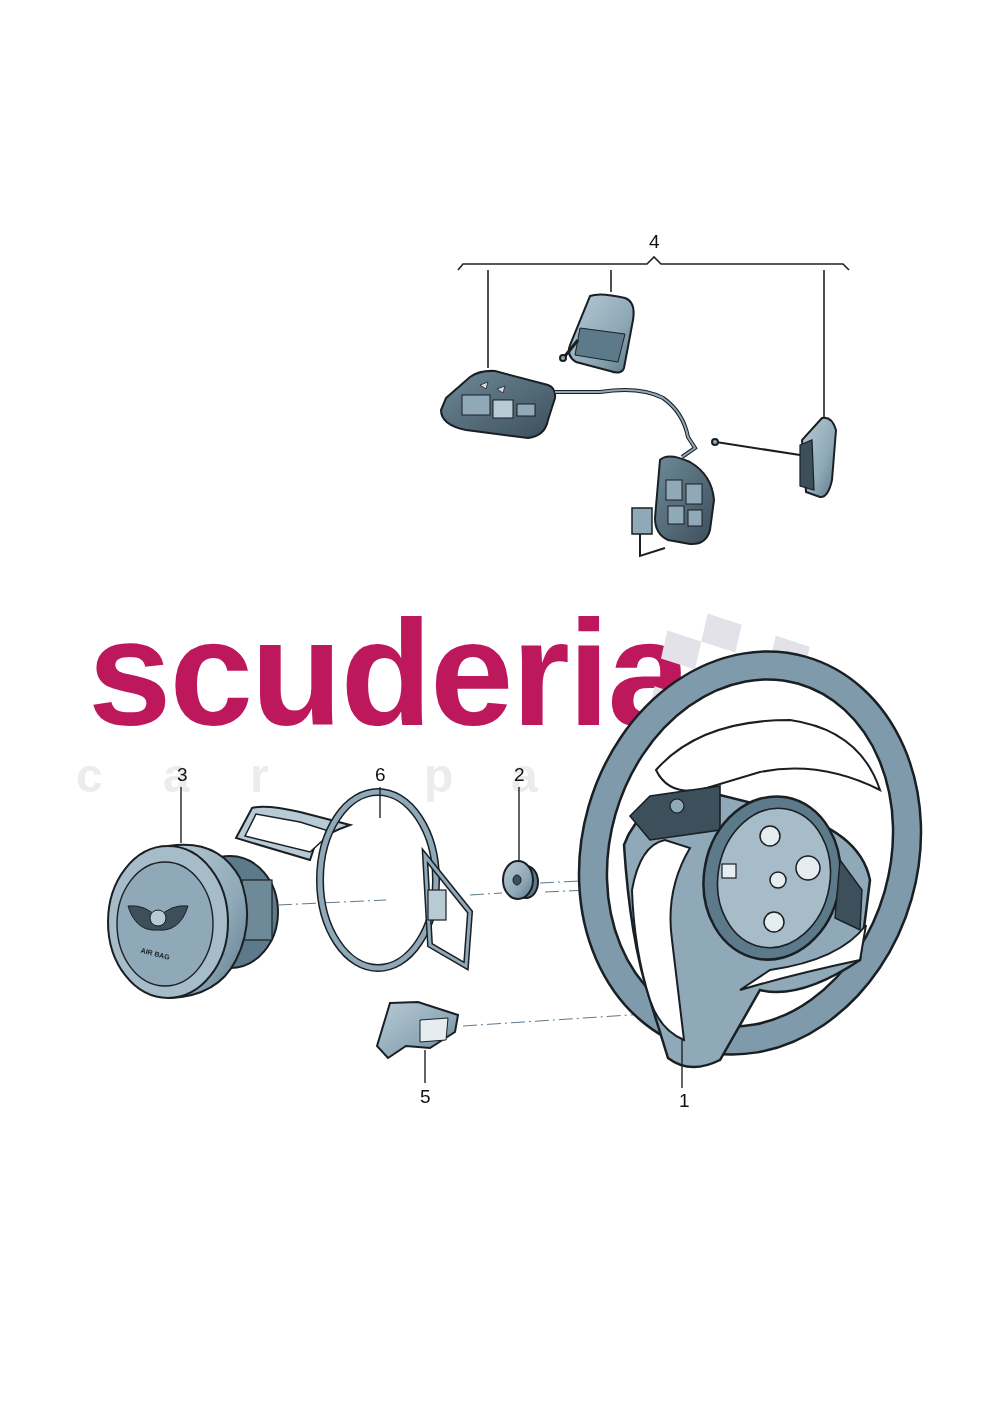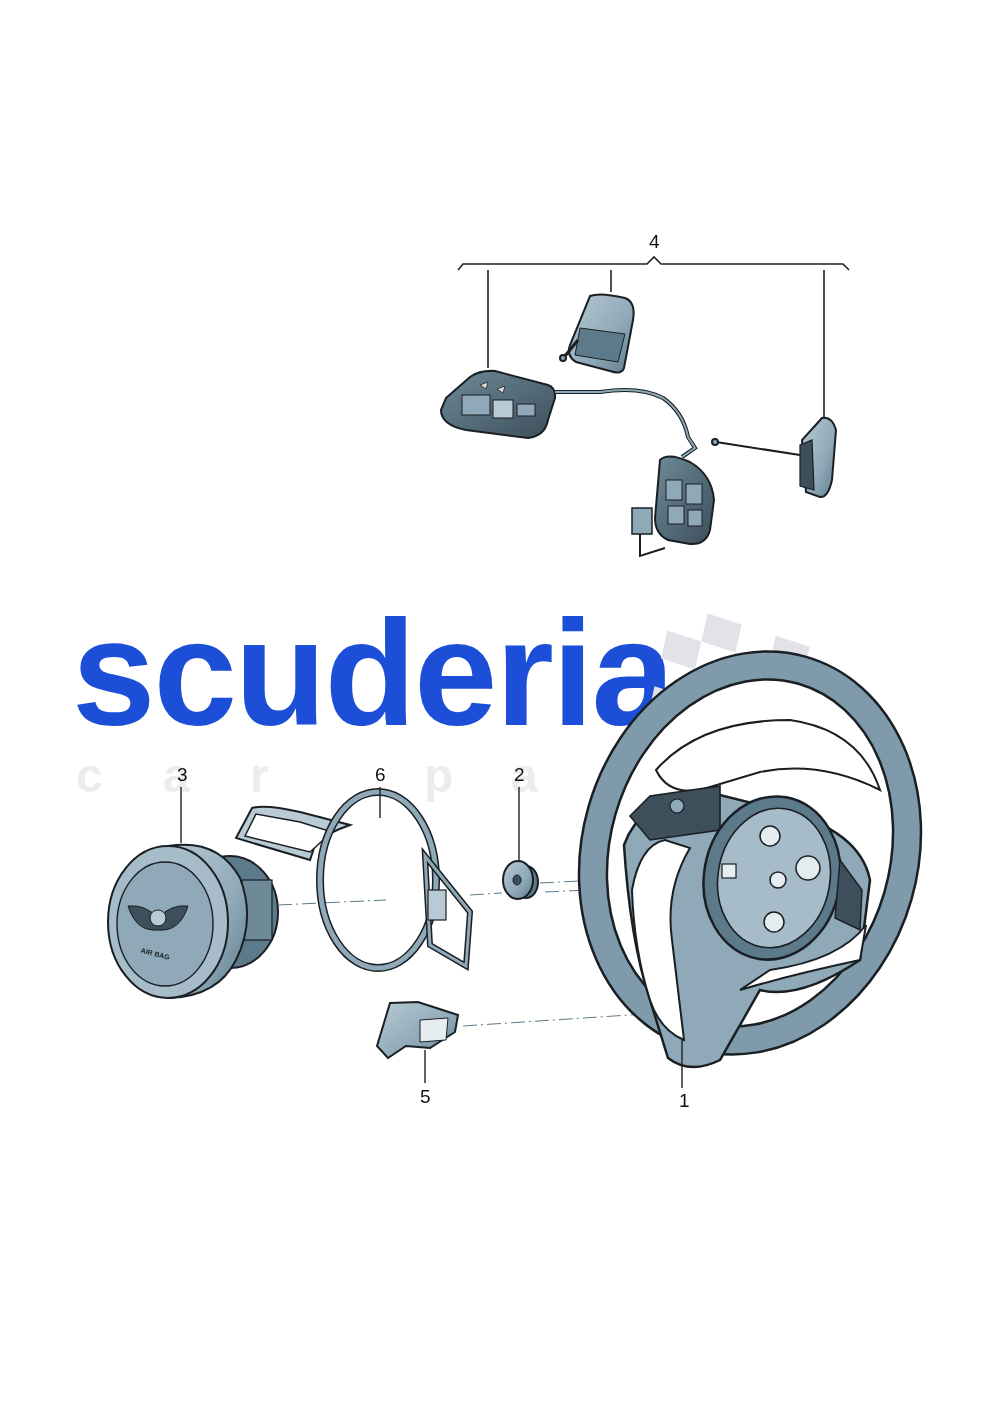--- a/index.html
+++ b/index.html
@@ -1,20 +1,20 @@
 <!DOCTYPE html>
 <html><head>
   <meta charset="utf-8">
   <style>
     html, body { margin: 0; padding: 0; background: #ffffff; }
     body { width: 992px; height: 1403px; position: relative; overflow: hidden;
       font-family: "Liberation Sans", sans-serif; }
     .canvas { position: absolute; left: 0; top: 0; width: 992px; height: 1403px; }
-    .watermark-main { position: absolute; left: 72px; top: 598px; font-size: 150px;
-      font-weight: bold; color: #1d4ed8; letter-spacing: -2px; line-height: 1; }
+    .watermark-main { position: absolute; left: 88px; top: 598px; font-size: 150px;
+      font-weight: bold; color: #be185d; letter-spacing: -2px; line-height: 1; }
     .watermark-sub { position: absolute; left: 76px; top: 752px; font-size: 48px;
       font-weight: bold; color: #ececef; line-height: 1; word-spacing: 0; }
     .watermark-sub span { display: inline-block; width: 87px; }
     .callout { position: absolute; font-size: 19px; color: #111; line-height: 1; }
     svg { position: absolute; left: 0; top: 0; }
   </style>
 </head>
 <body>
 
 <div class="canvas">

